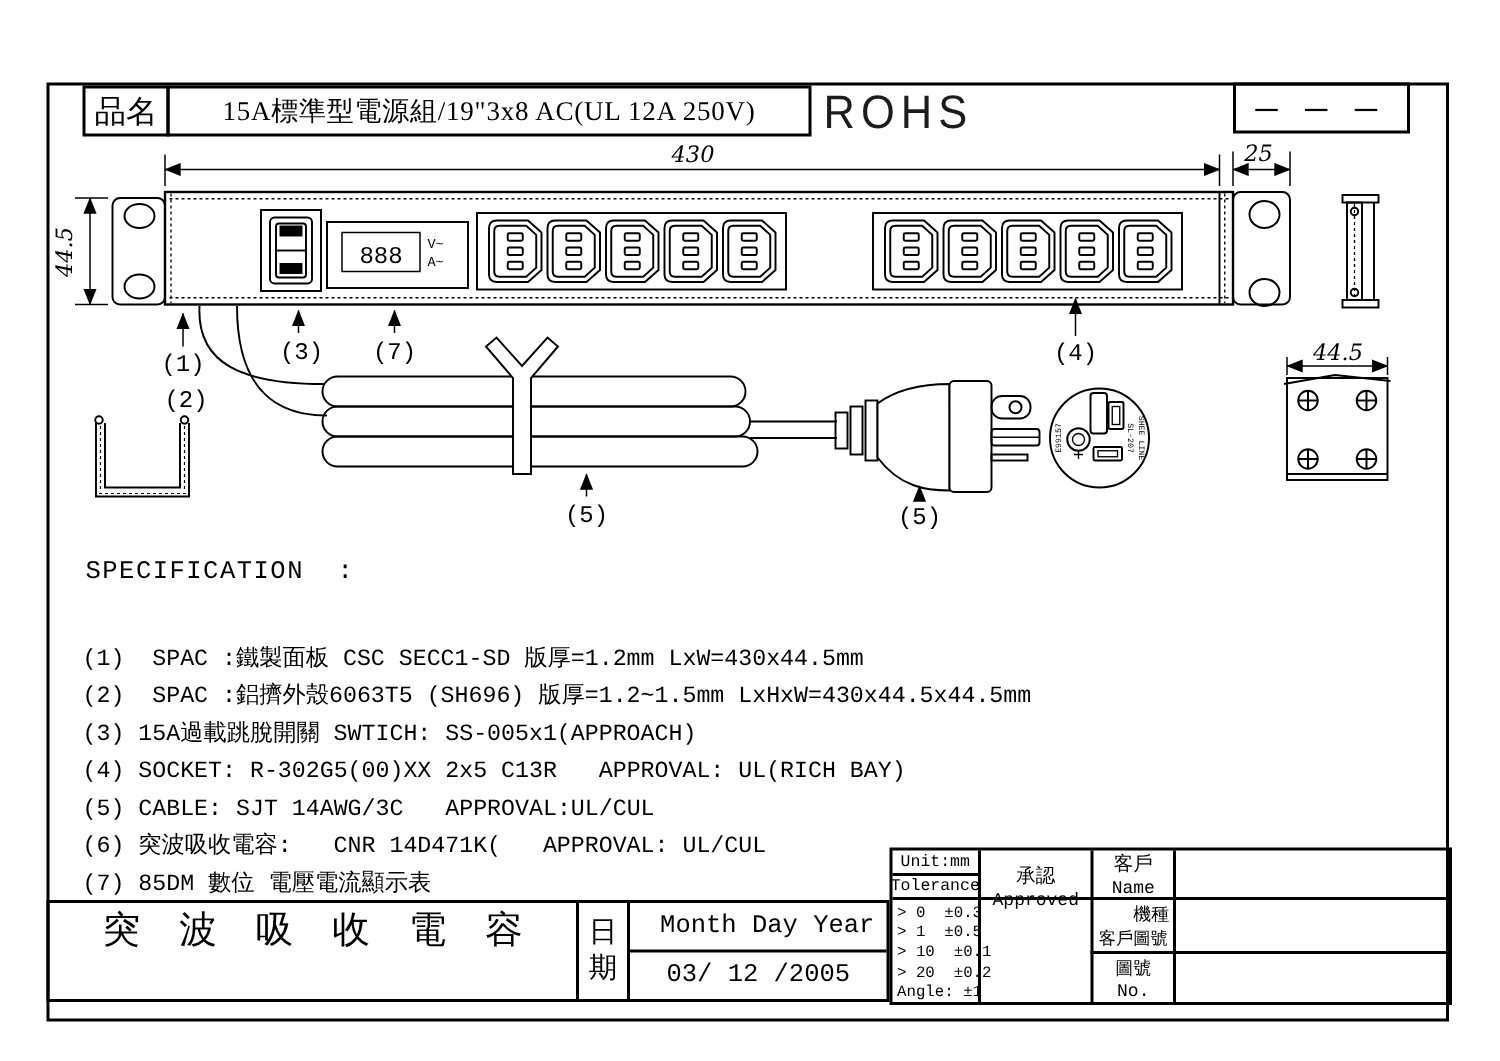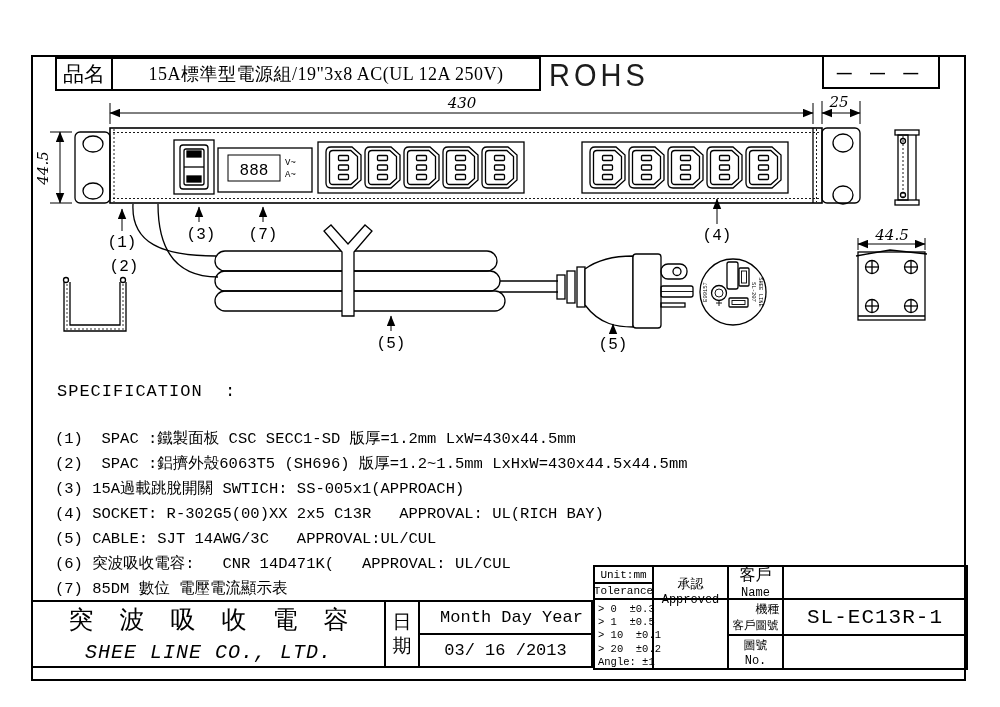--- a/index.html
+++ b/index.html
@@ -11,21 +11,21 @@
   .center { display:flex; align-items:center; justify-content:center; }
   .pre { white-space:pre; }
 
   
   #name-box { left:55px; top:57px; width:58px; height:34px; font-family:"Liberation Serif", serif; font-size:21px; }
   #title-box { left:111px; top:57px; width:430px; height:34px; font-family:"Liberation Serif", serif; font-size:18px; letter-spacing:.5px; }
   #rohs { left:549px; top:58px; width:110px; height:38px; font-size:29px; letter-spacing:4px; color:#1c1c1c; transform:scaleY(1.08); transform-origin:top left; }
   #rev-box { left:822px; top:55px; width:118px; height:34px; font-size:15px; font-weight:bold; letter-spacing:7px; }
 
   
-  #spec-heading { left:57px; top:382px; font-family:"Liberation Mono", monospace; font-size:17px; letter-spacing:1px; }
+  #spec-heading { left:57px; top:372px; font-family:"Liberation Mono", monospace; font-size:17px; letter-spacing:1px; }
   #spec-list { left:55px; top:427px; width:700px; font-family:"Liberation Mono", monospace; font-size:15.5px; }
   #spec-list .spec-line { height:25px; line-height:25px; }
 
   
   #company-box { left:31px; top:600px; width:355px; height:68px; }
   #company-zh { position:absolute; left:0; top:1px; width:100%; text-align:center; font-family:"Liberation Serif", serif;
                 font-size:25px; letter-spacing:26px; padding-left:26px; }
   #company-en { position:absolute; left:0; bottom:2px; width:100%; text-align:center; font-style:italic;
                 font-family:"Liberation Mono", monospace; font-size:20px; letter-spacing:1px; }
   #date-label-cell { left:384px; top:600px; width:36px; height:68px; flex-direction:column; font-family:"Liberation Serif", serif; font-size:19px; line-height:24px; }
@@ -269,29 +269,28 @@
     <div class="spec-line pre">(2)  SPAC :鋁擠外殼6063T5 (SH696) 版厚=1.2~1.5mm LxHxW=430x44.5x44.5mm</div>
     <div class="spec-line pre">(3) 15A過載跳脫開關 SWTICH: SS-005x1(APPROACH)</div>
     <div class="spec-line pre">(4) SOCKET: R-302G5(00)XX 2x5 C13R   APPROVAL: UL(RICH BAY)</div>
     <div class="spec-line pre">(5) CABLE: SJT 14AWG/3C   APPROVAL:UL/CUL</div>
     <div class="spec-line pre">(6) 突波吸收電容:   CNR 14D471K(   APPROVAL: UL/CUL</div>
     <div class="spec-line pre">(7) 85DM 數位 電壓電流顯示表</div>
   </div>
 
   <div id="company-box" class="abs bordered">
     <div id="company-zh">突波吸收電容</div>
-    <div id="company-en">SHEE LINE CO., LTD.</div>
   </div>
   <div id="date-label-cell" class="abs bordered center">
     <span>日</span>
     <span>期</span>
   </div>
   <div id="date-cell" class="abs bordered">
     <div id="date-header">Month Day Year</div>
-    <div id="date-value" class="pre">03/ 16 /2013</div>
+    <div id="date-value" class="pre">03/ 12 /2005</div>
   </div>
 
   <div id="info-table" class="abs bordered">
     <div class="tline" style="left:57px;top:0;width:2px;height:101px;"></div>
     <div class="tline" style="left:132px;top:0;width:2px;height:101px;"></div>
     <div class="tline" style="left:187px;top:0;width:2px;height:101px;"></div>
     <div class="tline" style="left:0;top:31px;width:371px;height:2px;"></div>
     <div class="tline" style="left:132px;top:67px;width:239px;height:2px;"></div>
     <div class="tline" style="left:0;top:15px;width:57px;height:1.5px;"></div>
 
@@ -303,27 +302,26 @@
       <div class="pre">&gt; 10  ±0.1</div>
       <div class="pre">&gt; 20  ±0.2</div>
       <div class="pre">Angle: ±1</div>
     </div>
 
     <div class="cell" style="left:59px;top:0;width:73px;height:48px;">
       <span class="cjk" style="font-size:13px;">承認</span>
       <span class="mono" style="font-size:12px;">Approved</span>
     </div>
     <div class="cell" style="left:134px;top:0;width:53px;height:31px;">
-      <span class="cjk" style="font-size:16px;text-align:center;">客戶</span>
+      <span class="cjk" style="font-size:13px;text-align:center;">客戶</span>
       <span class="mono" style="font-size:12px;">Name</span>
     </div>
     <div class="cell" style="left:134px;top:33px;width:53px;height:34px;">
       <span class="cjk" style="font-size:12px;margin-left:24px;">機種</span>
       <span class="cjk" style="font-size:11.5px;">客戶圖號</span>
     </div>
-    <div class="cell mono" id="model-value" style="left:189px;top:33px;width:182px;height:34px;">SL-EC13R-1</div>
     <div class="cell" style="left:134px;top:69px;width:53px;height:32px;">
       <span class="cjk" style="font-size:12px;">圖號</span>
       <span class="mono" style="font-size:12px;">No.</span>
     </div>
   </div>
 
 </div>
 
 </body></html>

